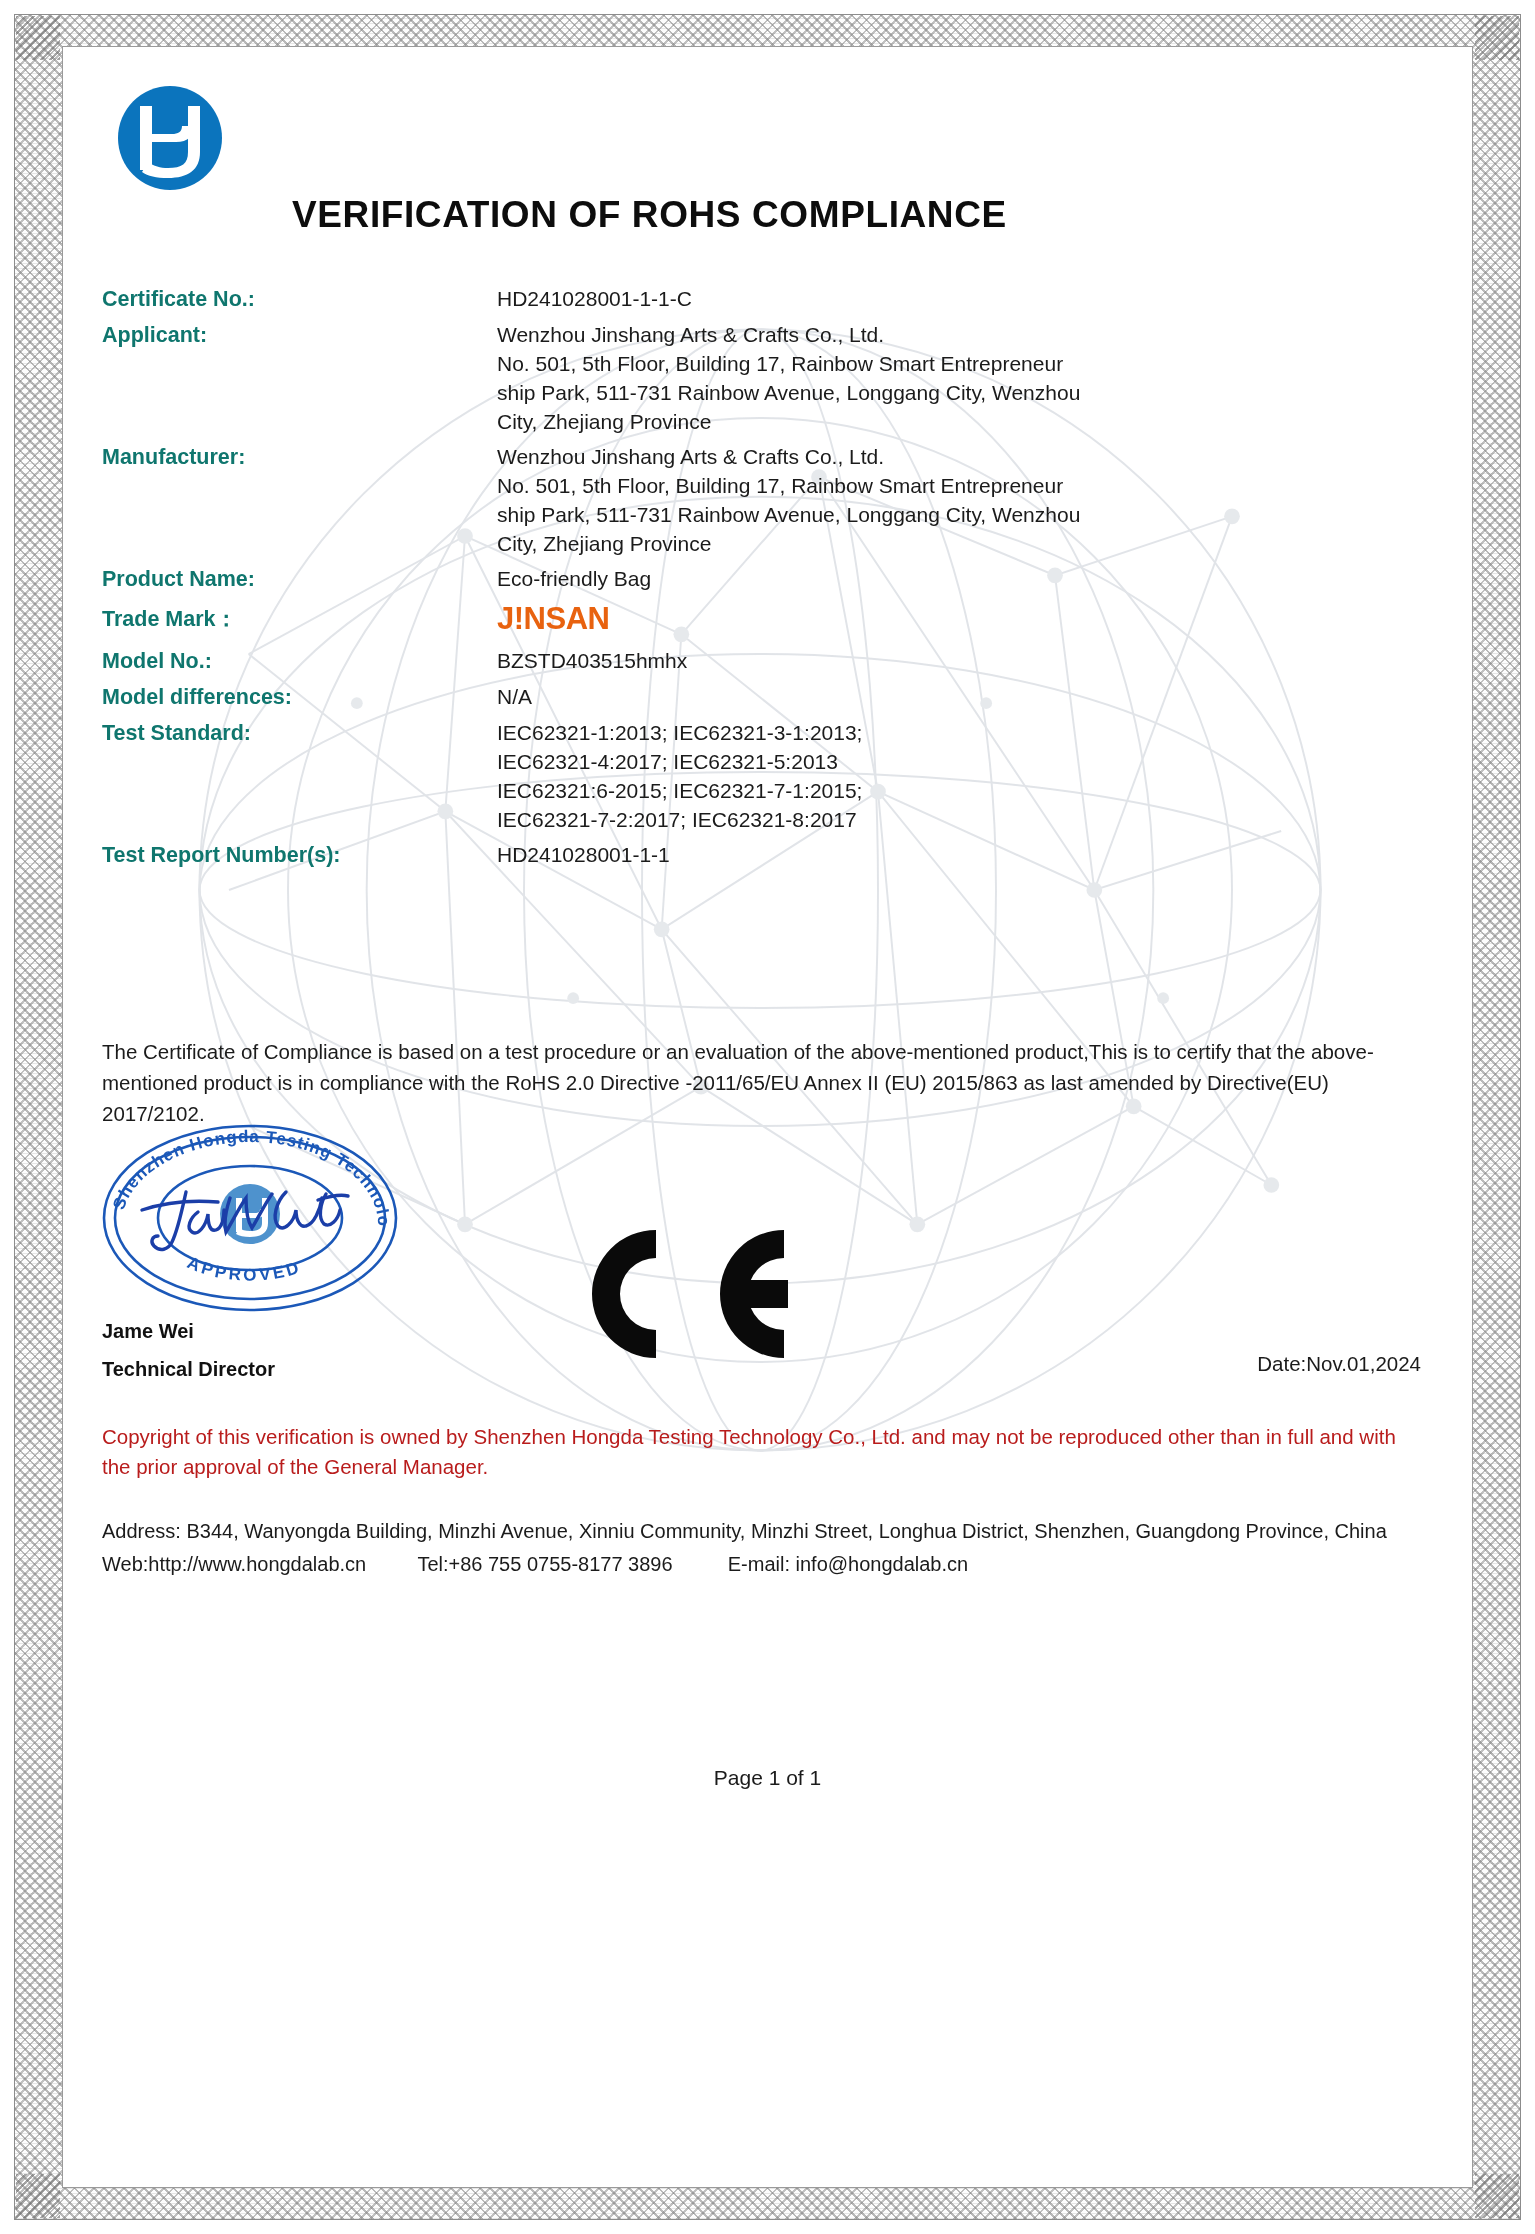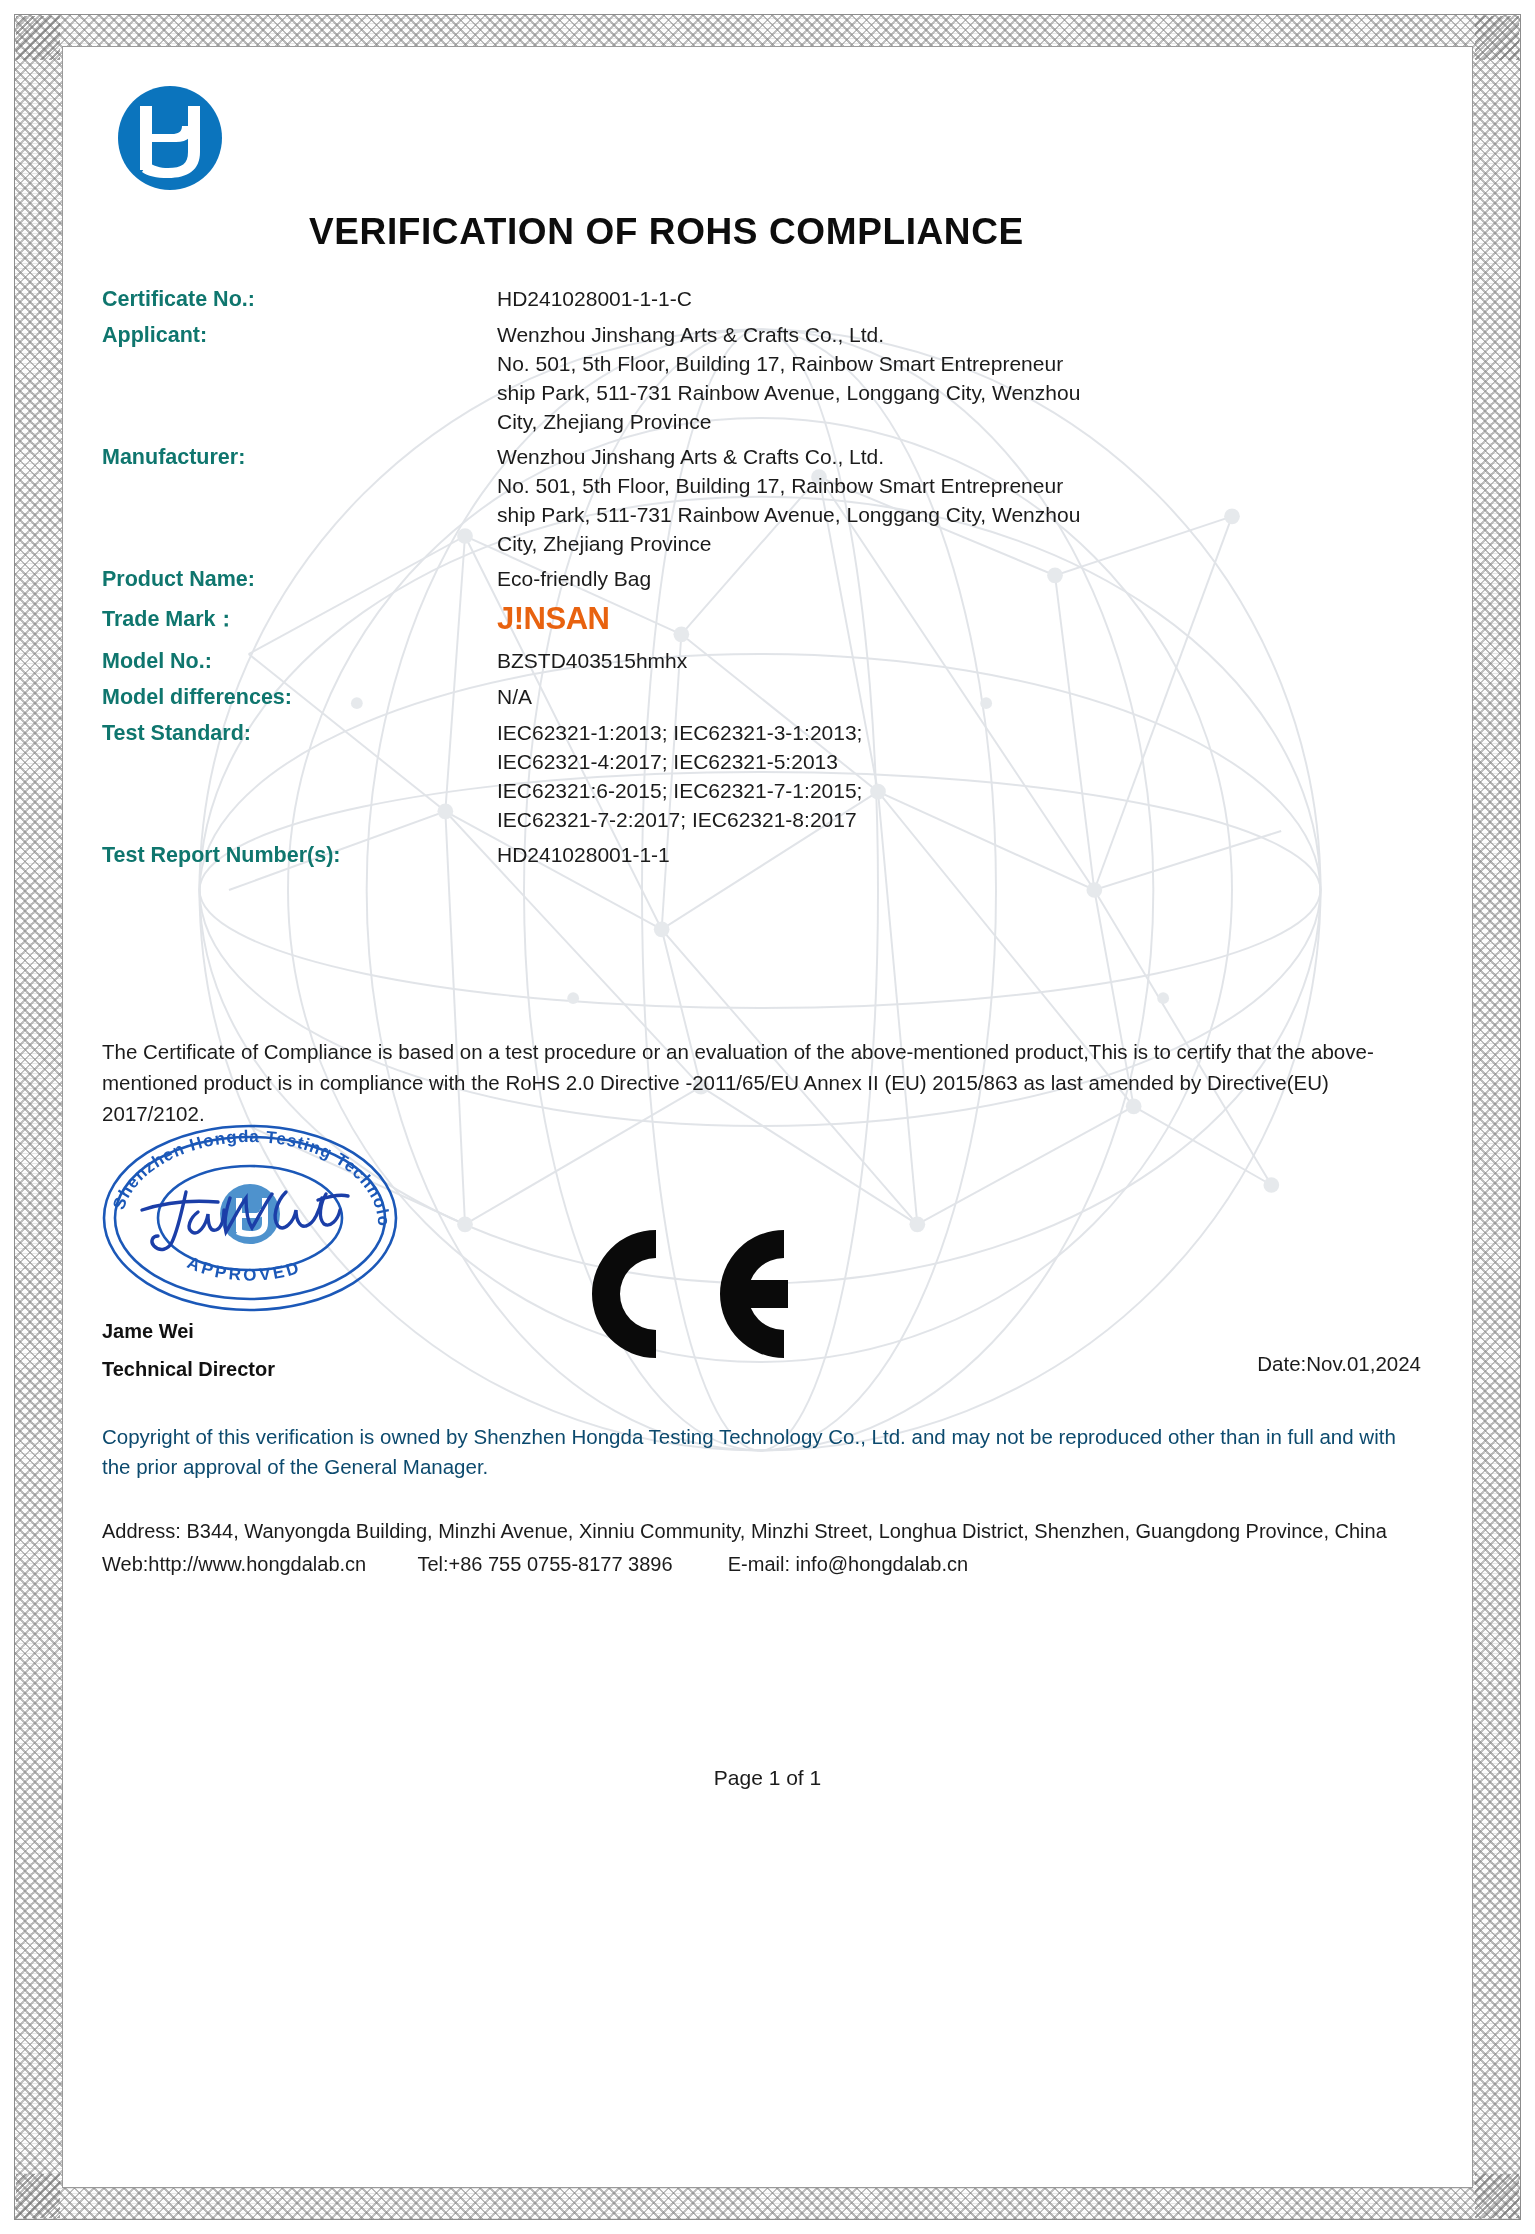--- a/index.html
+++ b/index.html
@@ -66,21 +66,21 @@
 
   .logo {
     position: absolute;
     left: 40px; top: 32px;
     width: 140px; height: 128px;
   }
 
   h1.doc-title {
     position: absolute;
     left: 230px; top: 148px;
-    margin: 17px;
+    margin: 0;
     font-size: 37px;
     font-weight: bold;
     letter-spacing: .6px;
     color: #0d0d0d;
     white-space: nowrap;
   }
 
   .fields {
     position: absolute;
     left: 40px; top: 238px;
@@ -160,21 +160,21 @@
     left: 490px; top: 1168px;
     width: 240px; height: 160px;
   }
 
   .copyright {
     position: absolute;
     left: 40px; top: 1376px;
     width: 1320px;
     font-size: 20.5px;
     line-height: 30px;
-    color: #0c4a6e;
+    color: #b91c1c;
   }
 
   .footer-addr {
     position: absolute;
     left: 40px; top: 1470px;
     width: 1320px;
     text-align: left;
     font-size: 20px;
     line-height: 31px;
     color: #1b1b1b;

